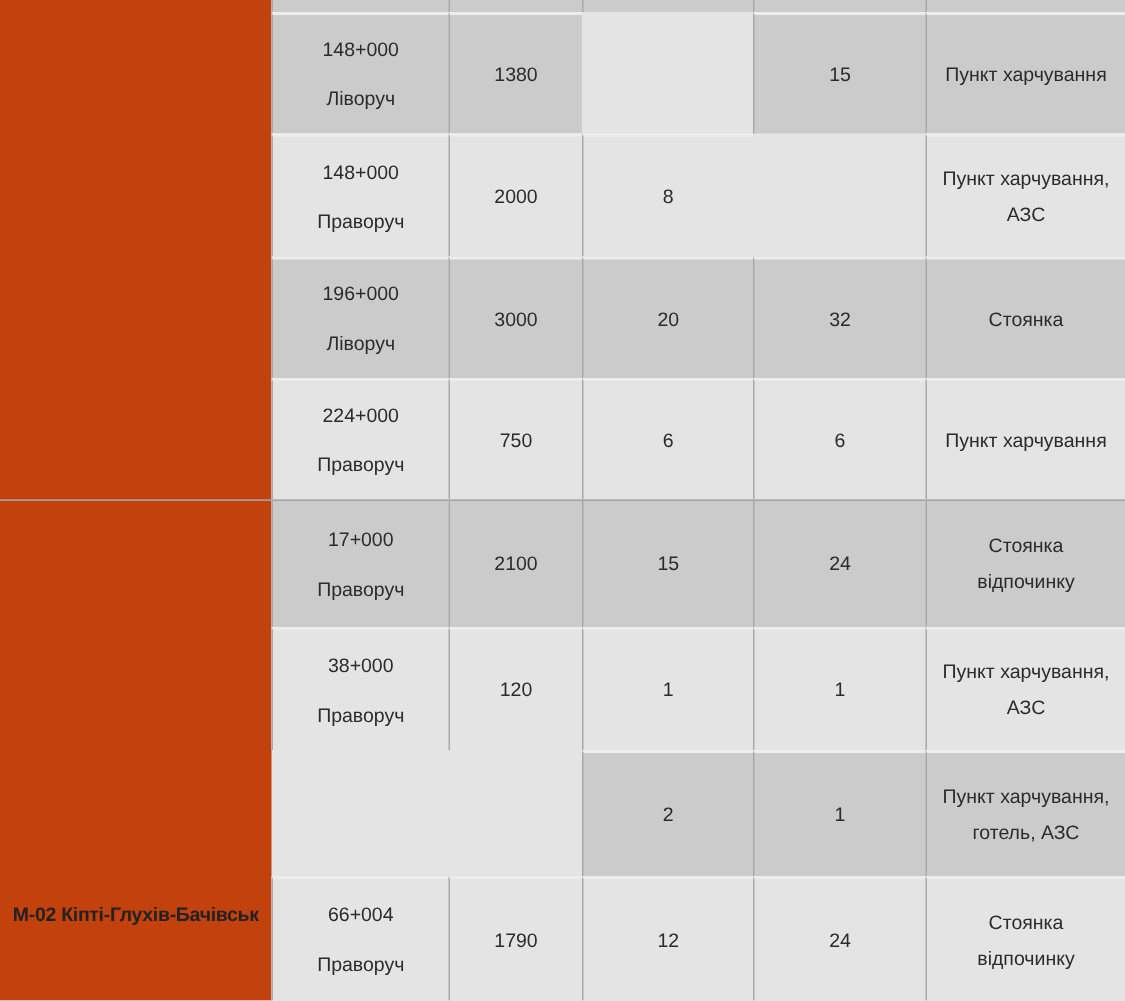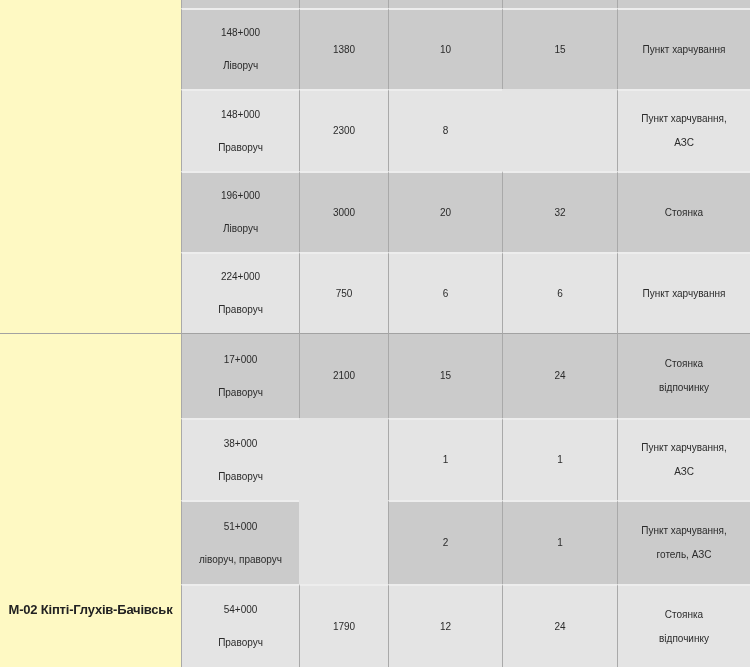--- a/index.html
+++ b/index.html
@@ -12,32 +12,32 @@
     display:grid;
     grid-template-columns:181px 118px 89px 114px 115px 133px;
     grid-template-rows:8px 81px 82px 81px 81px 85px 82px 84px 83px;
     width:750px;height:667px;
   }
   .cell{
     box-sizing:border-box;
     display:flex;flex-direction:column;align-items:center;justify-content:center;
     border-left:1px solid #a9a9a9;
     border-top:2px solid #ededed;
-    font-size:10px;line-height:24px;color:#2b2b2b;
+    font-size:13px;line-height:24px;color:#2b2b2b;
     text-align:left;overflow:hidden;
     font-weight:500;
   }
   .dark{background:#cbcbcb;}
   .light{background:#e4e4e4;}
   .sliver{border-top:none;}
   .gstart{border-top:1px solid #a2a2a2;}
   .km-cell{gap:9px;padding:0 2px;}
   .fac-cell{padding:4px 6px;}
   .c1{
-    box-sizing:border-box;grid-column:1;background:#fef9c3;
+    box-sizing:border-box;grid-column:1;background:#c2410c;
     display:flex;justify-content:center;
   }
   .c1a{grid-row:1/6;}
   .c1b{
     grid-row:6/10;border-top:1px solid #a2a2a2;
     align-items:flex-end;padding-bottom:50px;
     font-size:13px;font-weight:700;color:#222;
     letter-spacing:-0.2px;white-space:nowrap;
   }
   .co2{grid-column:2}.co3{grid-column:3}.co4{grid-column:4}.co5{grid-column:5}.co6{grid-column:6}
@@ -56,32 +56,31 @@
   <div class="cell dark sliver co3 gr1"></div>
   <div class="cell dark sliver co4 gr1"></div>
   <div class="cell dark sliver co5 gr1"></div>
   <div class="cell dark sliver co6 gr1"></div>
 
   <div class="cell dark km-cell co2 gr2">
     <div>148+000</div>
     <div>Ліворуч</div>
   </div>
   <div class="cell dark co3 gr2">1380</div>
-  <div class="cell dark co4 gr2">10</div>
   <div class="cell dark co5 gr2">15</div>
   <div class="cell dark fac-cell co6 gr2">
     <div>Пункт харчування</div>
     <div></div>
   </div>
 
   <div class="cell light km-cell co2 gr3">
     <div>148+000</div>
     <div>Праворуч</div>
   </div>
-  <div class="cell light co3 gr3">2300</div>
+  <div class="cell light co3 gr3">2000</div>
   <div class="cell light co4 gr3">8</div>
   <div class="cell light fac-cell co6 gr3">
     <div>Пункт харчування,</div>
     <div>АЗС</div>
   </div>
 
   <div class="cell dark km-cell co2 gr4">
     <div>196+000</div>
     <div>Ліворуч</div>
   </div>
@@ -114,40 +113,37 @@
   <div class="cell dark gstart co5 gr6">24</div>
   <div class="cell dark gstart fac-cell co6 gr6">
     <div>Стоянка</div>
     <div>відпочинку</div>
   </div>
 
   <div class="cell light km-cell co2 gr7">
     <div>38+000</div>
     <div>Праворуч</div>
   </div>
+  <div class="cell light co3 gr7">120</div>
   <div class="cell light co4 gr7">1</div>
   <div class="cell light co5 gr7">1</div>
   <div class="cell light fac-cell co6 gr7">
     <div>Пункт харчування,</div>
     <div>АЗС</div>
   </div>
 
-  <div class="cell dark km-cell co2 gr8">
-    <div>51+000</div>
-    <div>ліворуч, праворуч</div>
-  </div>
   <div class="cell dark co4 gr8">2</div>
   <div class="cell dark co5 gr8">1</div>
   <div class="cell dark fac-cell co6 gr8">
     <div>Пункт харчування,</div>
     <div>готель, АЗС</div>
   </div>
 
   <div class="cell light km-cell co2 gr9">
-    <div>54+000</div>
+    <div>66+004</div>
     <div>Праворуч</div>
   </div>
   <div class="cell light co3 gr9">1790</div>
   <div class="cell light co4 gr9">12</div>
   <div class="cell light co5 gr9">24</div>
   <div class="cell light fac-cell co6 gr9">
     <div>Стоянка</div>
     <div>відпочинку</div>
   </div>
 

